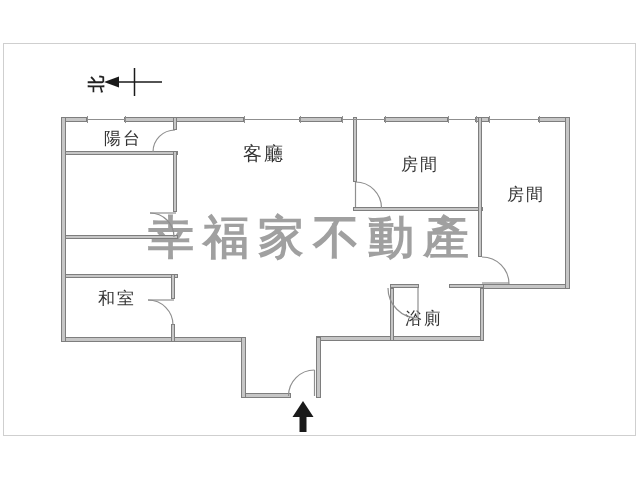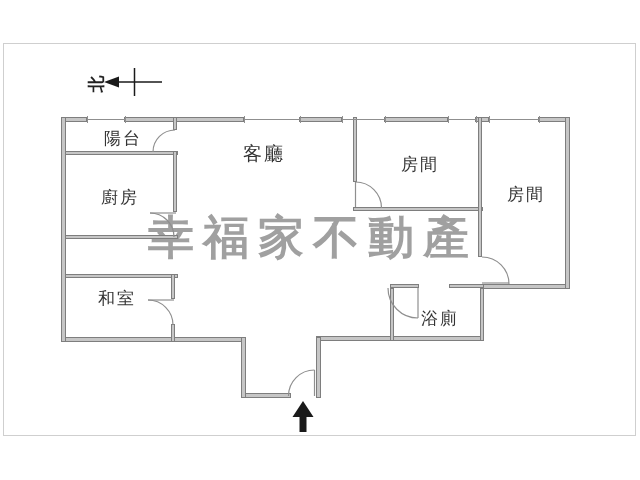--- a/index.html
+++ b/index.html
@@ -63,25 +63,24 @@
   <div class="wall" style="left:316px;top:337px;width:5px;height:61px"></div>
 
   <div class="win" style="left:87px;width:37px"></div>
   <div class="win" style="left:244px;width:55px"></div>
   <div class="win" style="left:342px;width:42px"></div>
   <div class="win" style="left:448px;width:27px"></div>
   <div class="win" style="left:489px;width:49px"></div>
 
   <div class="rlabel" style="left:229px;top:143px;font-size:19px">客廳</div>
   <div class="rlabel" style="left:88px;top:128px">陽台</div>
-  <div class="rlabel" style="left:85px;top:187px">廚房</div>
   <div class="rlabel" style="left:82px;top:288px">和室</div>
   <div class="rlabel" style="left:385px;top:154px">房間</div>
   <div class="rlabel" style="left:491px;top:184px">房間</div>
-  <div class="rlabel" style="left:405px;top:308px">浴廁</div>
+  <div class="rlabel" style="left:389px;top:308px">浴廁</div>
 
   <div class="north-char">北</div>
 
   <svg class="overlay" width="640" height="480" viewBox="0 0 640 480">
 
     <g stroke="#1a1a1a" stroke-width="1.5" fill="#1a1a1a">
       <line x1="114" y1="82" x2="162" y2="82"></line>
       <polygon points="104,82 119,76.5 119,87.5" stroke="none"></polygon>
       <line x1="134.5" y1="68" x2="134.5" y2="96"></line>
     </g>

